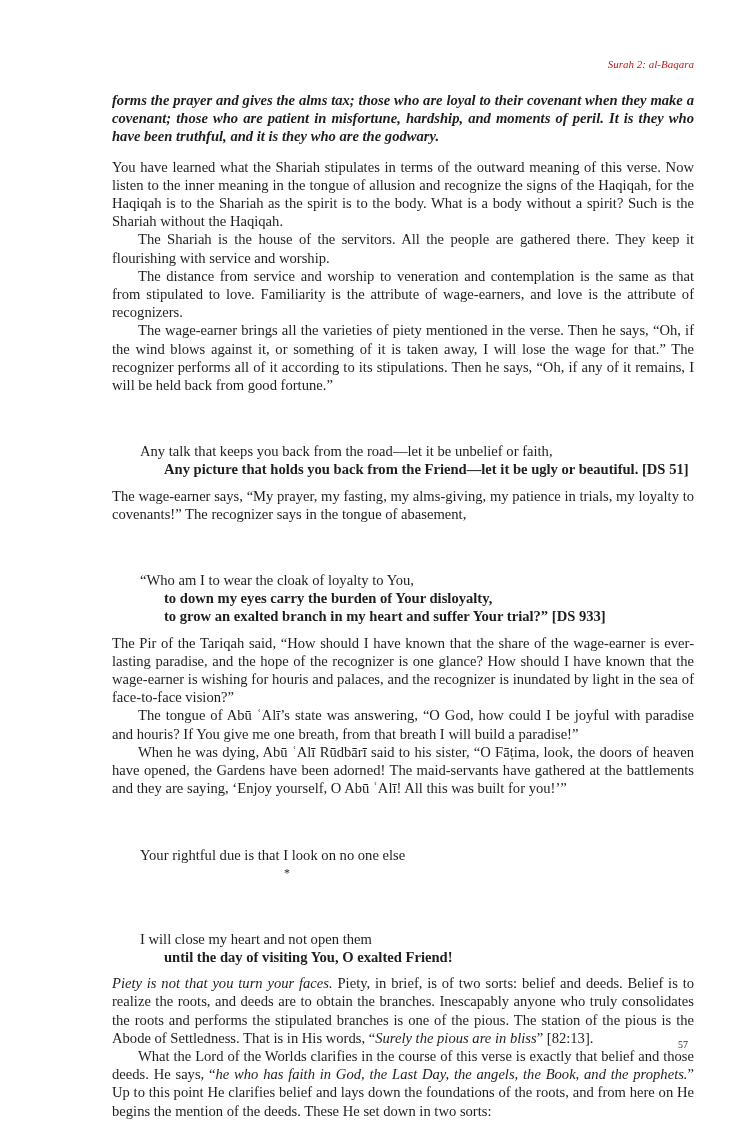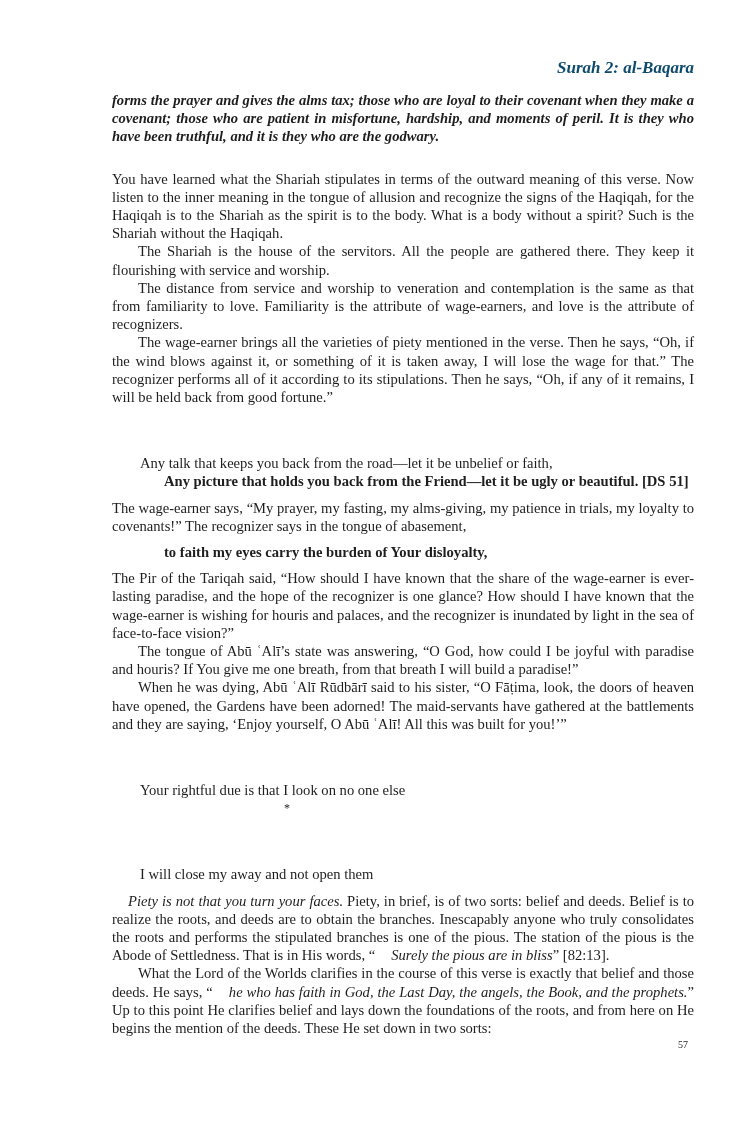--- a/index.html
+++ b/index.html
@@ -1,60 +1,63 @@
 <!DOCTYPE html>
 <html><head>
 <meta charset="utf-8">
 <style>
   html, body { margin:0; padding:0; background:#ffffff; }
   body { width:750px; height:1127px; position:relative; overflow:hidden;
          font-family:"Liberation Serif", "DejaVu Serif", serif; color:#1e1e1e; }
-  .running-head { position:absolute; right:56px; top:58px; font-style:italic; font-size:17px; color:#0c4a6e;font-weight:bold; }
+  .running-head { position:absolute; right:56px; top:58px; font-style:italic; font-size:11px; color:#b91c1c; }
   .body-text { position:absolute; left:112px; top:91px; width:582px; font-size:14.6px; line-height:18.2px; }
   p { margin:0; text-align:justify; }
   p.ind { text-indent:26px; }
-  .verse-quote { font-style:italic; font-weight:bold; margin-bottom:24px; }
+  .verse-quote { font-style:italic; font-weight:bold; margin-bottom:12px; }
   .poem { margin:8px 0 8px 28px; }
   .poem .l1 { display:block;margin-top:48px; }
   .poem .l2 { display:block; padding-left:24px;font-weight:bold; }
   .poem .star { display:block; padding-left:144px; font-size:12px; line-height:18px; }
-  em { font-style:italic;margin-left:16px; }
+  em { font-style:italic; }
   .page-number { position:absolute; left:678px; top:1039px; font-size:10px; color:#2a2a2a; }
 </style>
 </head>
 <body>
 
 <div class="running-head">Surah 2: al-Baqara</div>
 
 <div class="body-text">
   <p class="verse-quote">forms the prayer and gives the alms tax; those who are loyal to their covenant when they make a covenant; those who are patient in misfortune, hardship, and moments of peril. It is they who have been truthful, and it is they who are the godwary.</p>
 
   <p>You have learned what the Shariah stipulates in terms of the outward meaning of this verse. Now listen to the inner meaning in the tongue of allusion and recognize the signs of the Haqiqah, for the Haqiqah is to the Shariah as the spirit is to the body. What is a body without a spirit? Such is the Shariah without the Haqiqah.</p>
   <p class="ind">The Shariah is the house of the servitors. All the people are gathered there. They keep it flourishing with service and worship.</p>
-  <p class="ind">The distance from service and worship to veneration and contemplation is the same as that from familiarity to love. Familiarity is the attribute of wage-earners, and love is the attribute of recognizers.</p>
+  <p class="ind">The distance from service and worship to veneration and contemplation is the same as that from stipulated to love. Familiarity is the attribute of wage-earners, and love is the attribute of recognizers.</p>
   <p class="ind">The wage-earner brings all the varieties of piety mentioned in the verse. Then he says, “Oh, if the wind blows against it, or something of it is taken away, I will lose the wage for that.” The recognizer performs all of it according to its stipulations. Then he says, “Oh, if any of it remains, I will be held back from good fortune.”</p>
 
   <div class="poem">
     <span class="l1">Any talk that keeps you back from the road—let it be unbelief or faith,</span>
     <span class="l2">Any picture that holds you back from the Friend—let it be ugly or beautiful. [DS 51]</span>
   </div>
 
   <p>The wage-earner says, “My prayer, my fasting, my alms-giving, my patience in trials, my loyalty to covenants!” The recognizer says in the tongue of abasement,</p>
 
   <div class="poem">
-    <span class="l2">to faith my eyes carry the burden of Your disloyalty,</span>
+    <span class="l1">“Who am I to wear the cloak of loyalty to You,</span>
+    <span class="l2">to down my eyes carry the burden of Your disloyalty,</span>
+    <span class="l2">to grow an exalted branch in my heart and suffer Your trial?” [DS 933]</span>
   </div>
 
   <p>The Pir of the Tariqah said, “How should I have known that the share of the wage-earner is ever-lasting paradise, and the hope of the recognizer is one glance? How should I have known that the wage-earner is wishing for houris and palaces, and the recognizer is inundated by light in the sea of face-to-face vision?”</p>
   <p class="ind">The tongue of Abū ʿAlī’s state was answering, “O God, how could I be joyful with paradise and houris? If You give me one breath, from that breath I will build a paradise!”</p>
   <p class="ind">When he was dying, Abū ʿAlī Rūdbārī said to his sister, “O Fāṭima, look, the doors of heaven have opened, the Gardens have been adorned! The maid-servants have gathered at the battlements and they are saying, ‘Enjoy yourself, O Abū ʿAlī! All this was built for you!’”</p>
 
   <div class="poem">
     <span class="l1">Your rightful due is that I look on no one else</span>
     <span class="star">*</span>
-    <span class="l1">I will close my away and not open them</span>
+    <span class="l1">I will close my heart and not open them</span>
+    <span class="l2">until the day of visiting You, O exalted Friend!</span>
   </div>
 
   <p><em>Piety is not that you turn your faces.</em><span> Piety, in brief, is of two sorts: belief and deeds. Belief is to realize the roots, and deeds are to obtain the branches. Inescapably anyone who truly consolidates the roots and performs the stipulated branches is one of the pious. The station of the pious is the Abode of Settledness. That is in His words, “</span><em>Surely the pious are in bliss</em><span>” [82:13].</span></p>
   <p class="ind"><span>What the Lord of the Worlds clarifies in the course of this verse is exactly that belief and those deeds. He says, “</span><em>he who has faith in God, the Last Day, the angels, the Book, and the prophets.</em><span>” Up to this point He clarifies belief and lays down the foundations of the roots, and from here on He begins the mention of the deeds. These He set down in two sorts:</span></p>
 </div>
 
 <div class="page-number">57</div>
 
 </body></html>

